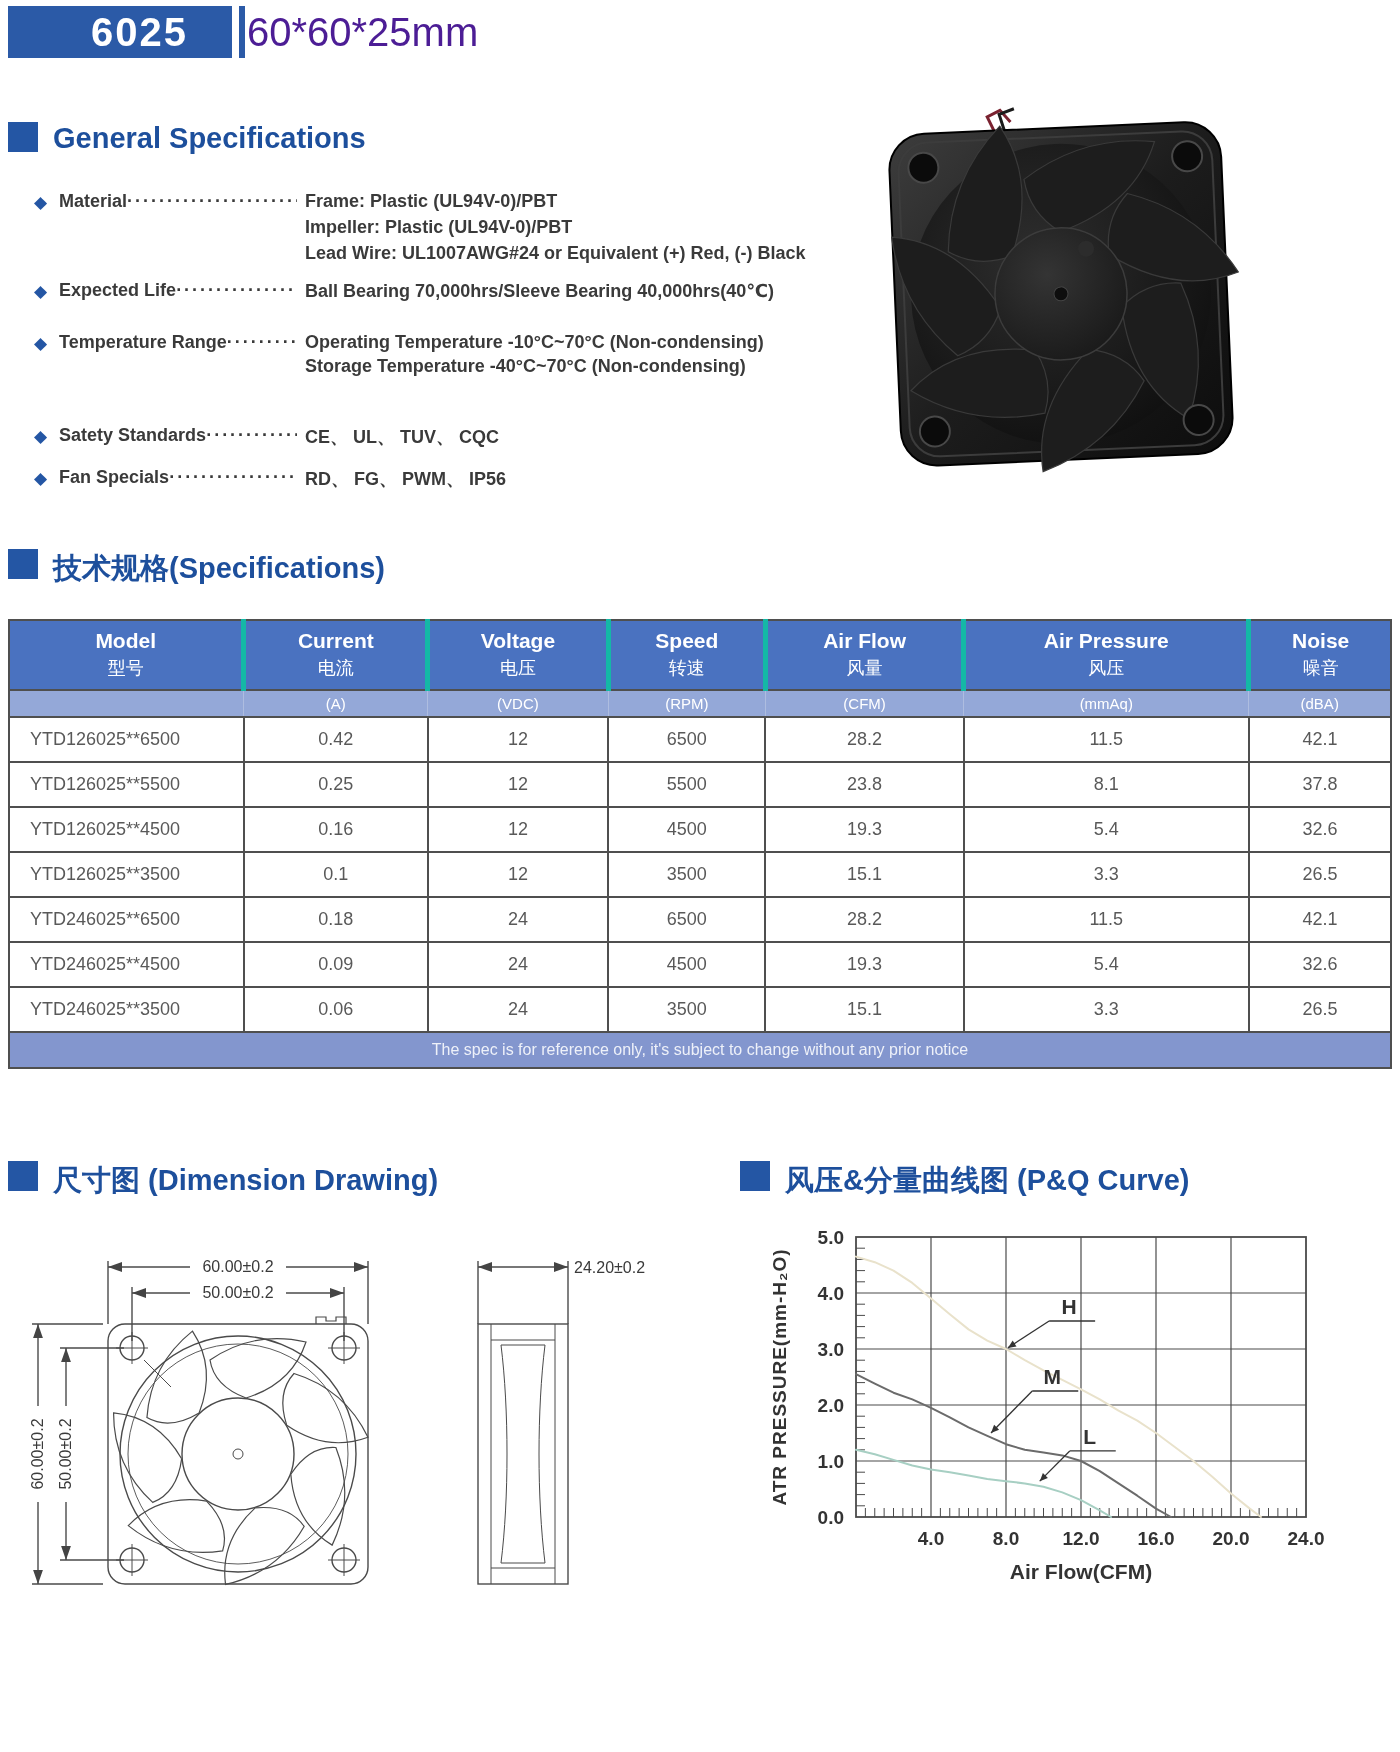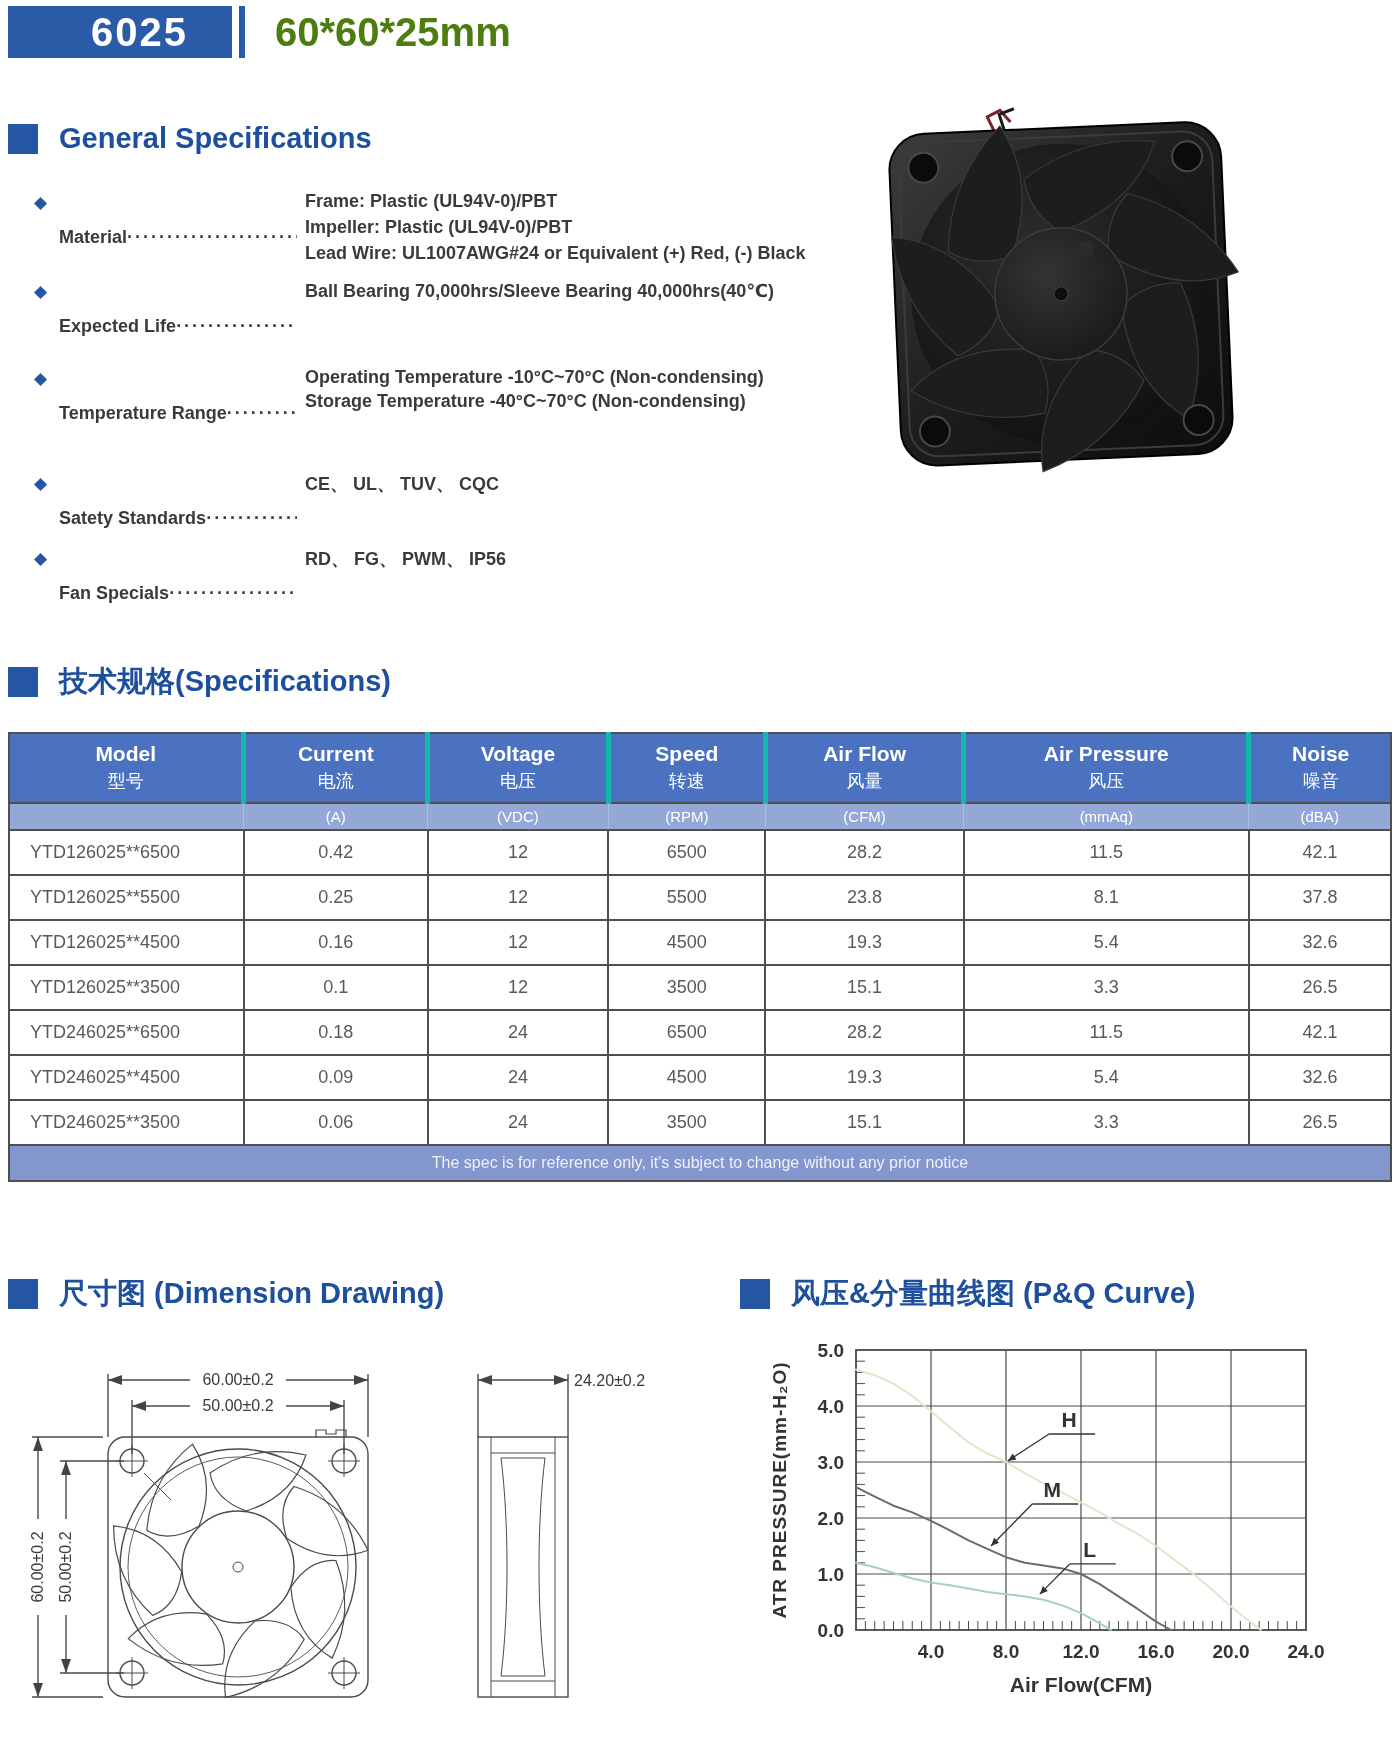--- a/index.html
+++ b/index.html
@@ -11,39 +11,39 @@
   }
   
   .page-header { display:flex; align-items:center; padding:6px 0 0 8px; }
   .model-badge {
     width:224px; height:52px; background:#2b5aa7; color:#fff;
     font-size:40px; font-weight:bold; text-align:center; line-height:52px;
     letter-spacing:2px;
     padding-left:39px;
   }
   .badge-divider { width:6px; height:52px; background:#2b5aa7; margin-left:7px; }
-  .page-title { font-size:40px; font-weight:bold; color:#4d7c0f; margin-left:30px; }
+  .page-title { font-size:40px; font-weight:normal; color:#4c1d95; margin-left:2px; }
 
   
-  .sec-title { display:flex; align-items:center; gap:21px; }
+  .sec-title { display:flex; align-items:flex-start; gap:15px; }
   .sec-square { width:30px; height:30px; background:#2456a4; flex:none; }
   .sec-title h2 { color:#1d4f9c; font-size:29px; font-weight:bold; white-space:nowrap; }
 
   #general-title { margin:64px 0 0 8px; }
   #specs-title   { margin:58px 0 0 8px; }
 
   
   #spec-list { margin:36px 0 0 34px; width:830px; font-size:18px; font-weight:bold; color:#3a3a3a; }
   .spec-row { display:flex; align-items:flex-start; }
   .spec-row:nth-child(2) { margin-top:16px; }
   .spec-row:nth-child(3) { margin-top:30px; }
   .spec-row:nth-child(4) { margin-top:48px; }
   .spec-row:nth-child(5) { margin-top:18px; }
   .diamond { color:#2456a4; font-size:17px; margin:1px 12px 0 0; flex:none; }
-  .spec-left { width:238px; flex:none; display:flex; align-items:baseline;margin-top:36px; }
+  .spec-left { width:238px; flex:none; display:flex; align-items:baseline; }
   .spec-label { white-space:nowrap; }
   .dots { flex:1; overflow:hidden; white-space:nowrap; color:#3a3a3a; }
   .dots::after { content:"·······································"; letter-spacing:2px; font-weight:bold; }
   .spec-values { flex:1; padding-left:8px; }
   .spec-values div + div { margin-top:5px; }
   .spec-row:nth-child(3) .spec-values div + div { margin-top:3px; }
 
   
   #fan-photo { position:absolute; top:104px; right:136px; }
 

